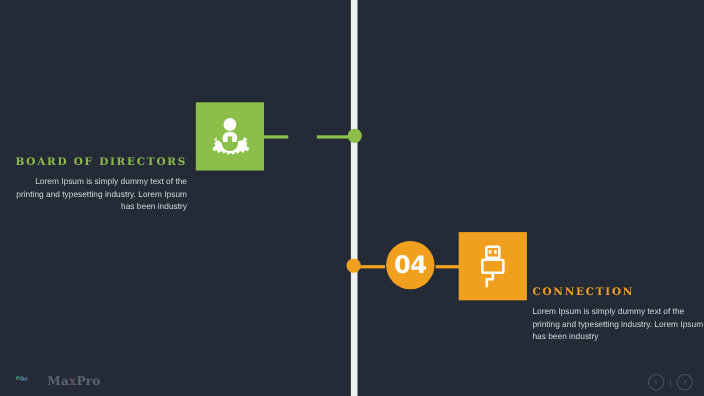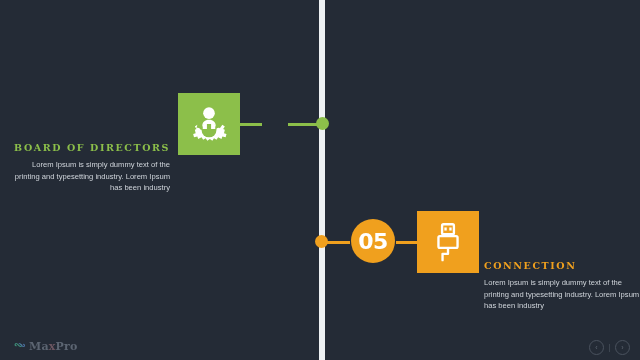--- a/index.html
+++ b/index.html
@@ -106,21 +106,21 @@
     font-family: "Liberation Sans", sans-serif;
   }
 
   
   .logo {
     position: absolute;
     left: 14px;
     top: 337px;
     display: flex;
     align-items: center;
-    gap: 3px;
+    gap: 17px;
   }
   .logo-text {
     font-family: "DejaVu Serif", serif;
     font-size: 11px;
     font-weight: bold;
     color: #5c6572;
     letter-spacing: 0.2px;
   }
   .logo-text .hl { color: #6b5560; }
 
@@ -178,21 +178,21 @@
   <div class="textblock text-03">
     <div class="sec-title title-green">BOARD OF DIRECTORS</div>
     <div class="sec-body">Lorem Ipsum is simply dummy text of the printing and typesetting industry. Lorem Ipsum has been industry</div>
   </div>
 
   <div class="connector conn-04-a"></div>
   <div class="connector conn-04-b"></div>
   <div class="node node-04"></div>
 
   <div class="num-bubble num-04">
-    <span>05</span>
+    <span>04</span>
   </div>
 
   <div class="icon-tile tile-04">
     <span>
       <svg width="36" height="40" viewBox="0 0 36 44" fill="none" stroke="#ffffff" stroke-width="2.6">
         <rect x="11.5" y="2.5" width="13" height="11" rx="1.5"></rect>
         <rect x="7.5" y="15.5" width="21" height="13" rx="1.5"></rect>
         <rect x="14" y="6" width="2.6" height="3.4" fill="#ffffff" stroke="none"></rect>
         <rect x="19.4" y="6" width="2.6" height="3.4" fill="#ffffff" stroke="none"></rect>
         <path d="M18 29v6h-6v7" stroke-linecap="round" stroke-linejoin="round"></path>

